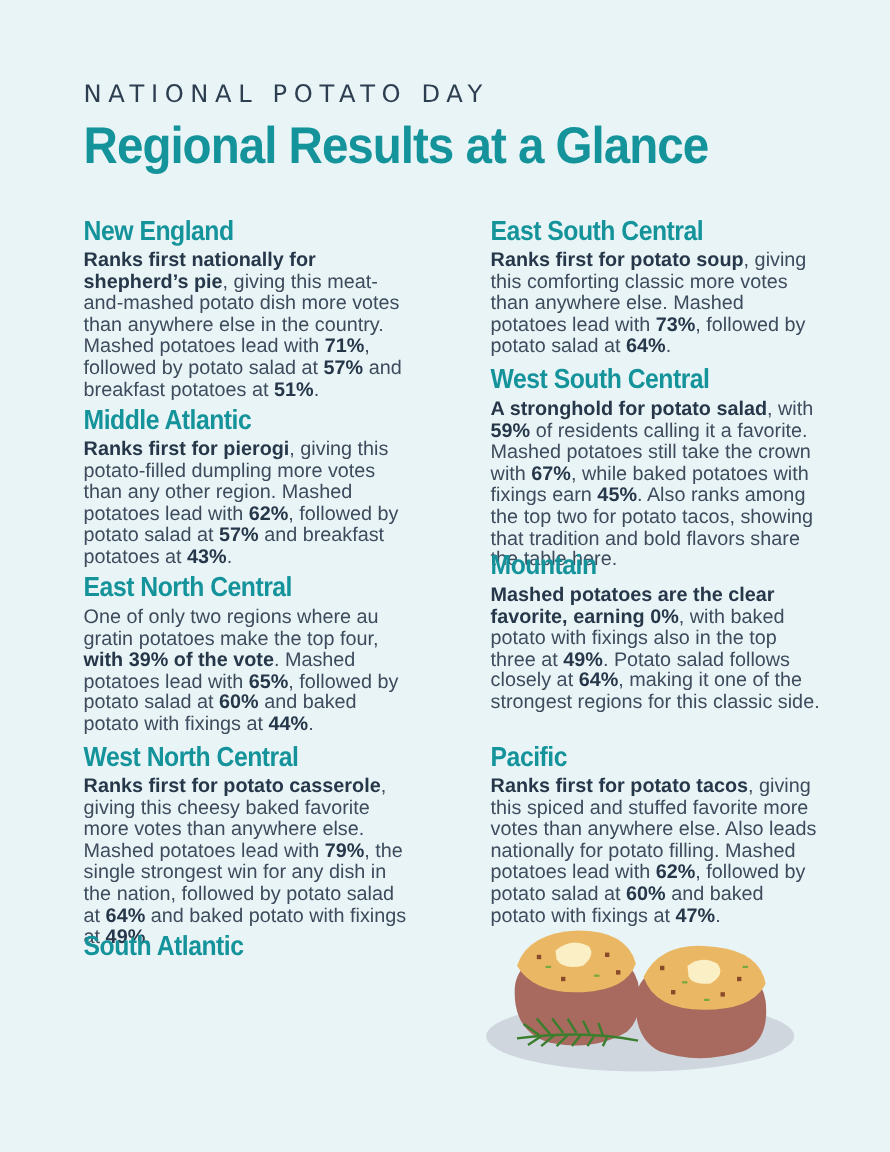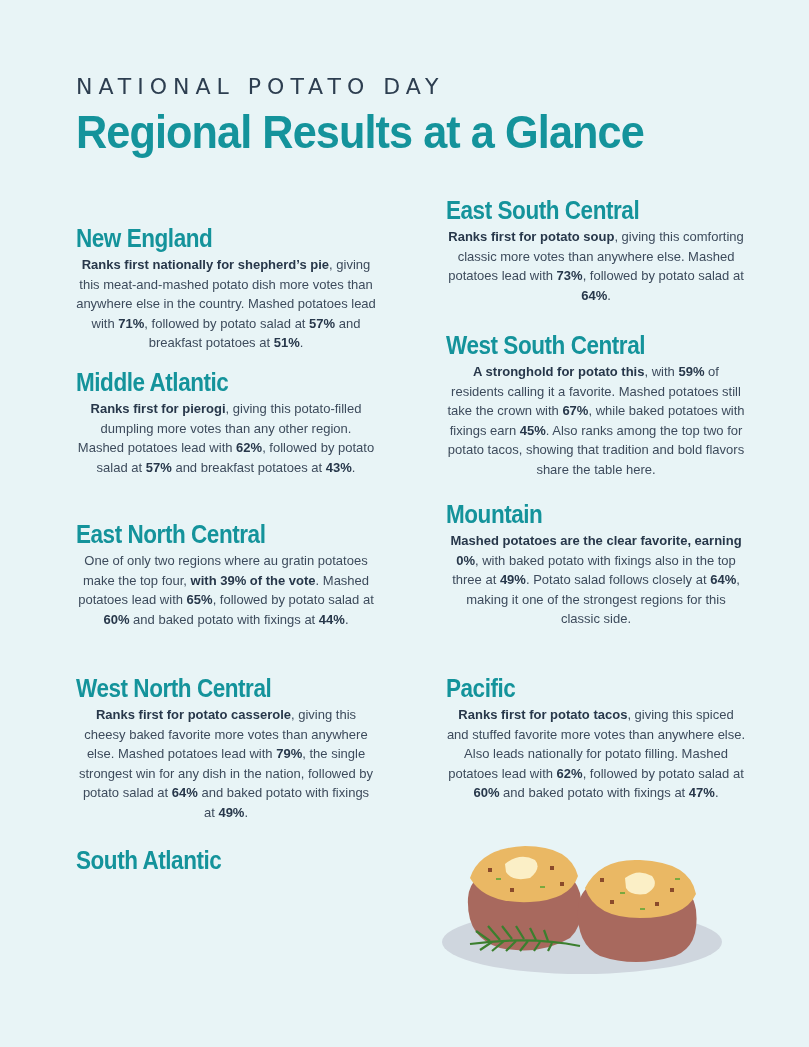--- a/index.html
+++ b/index.html
@@ -27,35 +27,35 @@
     .col-left { left: 76px; top: 195px; }
     .col-right { left: 446px; top: 195px; }
     .region { margin-bottom: 0; }
     .region h2 {
       margin: 0; font-size: 25px; font-weight: bold; color: #14939b;
       line-height: 30px; letter-spacing: -0.5px;
       transform: scaleX(0.9); transform-origin: left center;
       white-space: nowrap;
     }
     .region p {
-      margin: 2px 0 0 0; font-size: 13px; line-height: 19.6px; color: #3d4b5c; text-align: center;
+      margin: 2px 0 0 0; font-size: 18px; line-height: 19.6px; color: #3d4b5c;
     }
     .region p b { color: #27374a; font-weight: bold; }
     .illustration { position: absolute; left: 440px; top: 838px; width: 290px; height: 150px; }
   </style>
 </head>
 <body>
 
 <div class="header">
   <div class="eyebrow">NATIONAL POTATO DAY</div>
   <div class="title">Regional Results at a Glance</div>
 </div>
 
 <div class="col col-left">
-    <div class="region" style="position: absolute; top: 0px; width: 300px; margin-top: 28px;">
+    <div class="region" style="position: absolute; top: 0px; width: 300px;">
       <h2>New England</h2>
       <p><b>Ranks first nationally for shepherd’s pie</b><span>, giving this meat-and-mashed potato dish more votes than anywhere else in the country. Mashed potatoes lead with </span><b>71%</b><span>, followed by potato salad at </span><b>57%</b><span> and breakfast potatoes at </span><b>51%</b><span>.</span></p>
     </div>
     <div class="region" style="position: absolute; top: 172px; width: 300px;">
       <h2>Middle Atlantic</h2>
       <p><b>Ranks first for pierogi</b><span>, giving this potato-filled dumpling more votes than any other region. Mashed potatoes lead with </span><b>62%</b><span>, followed by potato salad at </span><b>57%</b><span> and breakfast potatoes at </span><b>43%</b><span>.</span></p>
     </div>
     <div class="region" style="position: absolute; top: 324px; width: 300px;">
       <h2>East North Central</h2>
       <p><span>One of only two regions where au gratin potatoes make the top four, </span><b>with 39% of the vote</b><span>. Mashed potatoes lead with </span><b>65%</b><span>, followed by potato salad at </span><b>60%</b><span> and baked potato with fixings at </span><b>44%</b><span>.</span></p>
@@ -68,21 +68,21 @@
       <h2>South Atlantic</h2>
     </div>
   </div>
 <div class="col col-right">
     <div class="region" style="position: absolute; top: 0px; width: 300px;">
       <h2>East South Central</h2>
       <p><b>Ranks first for potato soup</b><span>, giving this comforting classic more votes than anywhere else. Mashed potatoes lead with </span><b>73%</b><span>, followed by potato salad at </span><b>64%</b><span>.</span></p>
     </div>
     <div class="region" style="position: absolute; top: 135px; width: 300px;">
       <h2>West South Central</h2>
-      <p><b>A stronghold for potato this</b><span>, with </span><b>59%</b><span> of residents calling it a favorite. Mashed potatoes still take the crown with </span><b>67%</b><span>, while baked potatoes with fixings earn </span><b>45%</b><span>. Also ranks among the top two for potato tacos, showing that tradition and bold flavors share the table here.</span></p>
+      <p><b>A stronghold for potato salad</b><span>, with </span><b>59%</b><span> of residents calling it a favorite. Mashed potatoes still take the crown with </span><b>67%</b><span>, while baked potatoes with fixings earn </span><b>45%</b><span>. Also ranks among the top two for potato tacos, showing that tradition and bold flavors share the table here.</span></p>
     </div>
     <div class="region" style="position: absolute; top: 304px; width: 300px;">
       <h2>Mountain</h2>
       <p><b>Mashed potatoes are the clear favorite, earning 0%</b><span>, with baked potato with fixings also in the top three at </span><b>49%</b><span>. Potato salad follows closely at </span><b>64%</b><span>, making it one of the strongest regions for this classic side.</span></p>
     </div>
     <div class="region" style="position: absolute; top: 478px; width: 300px;">
       <h2>Pacific</h2>
       <p><b>Ranks first for potato tacos</b><span>, giving this spiced and stuffed favorite more votes than anywhere else. Also leads nationally for potato filling. Mashed potatoes lead with </span><b>62%</b><span>, followed by potato salad at </span><b>60%</b><span> and baked potato with fixings at </span><b>47%</b><span>.</span></p>
     </div>
   </div>

